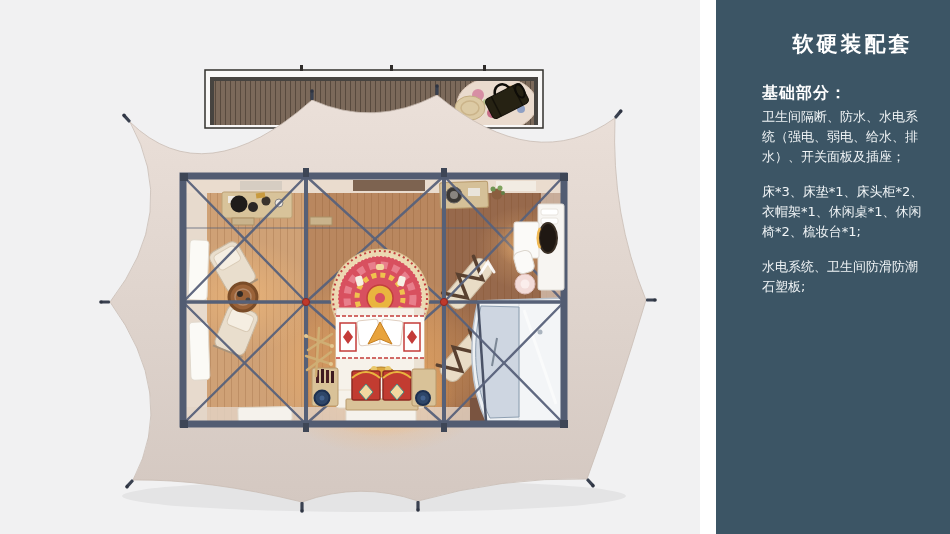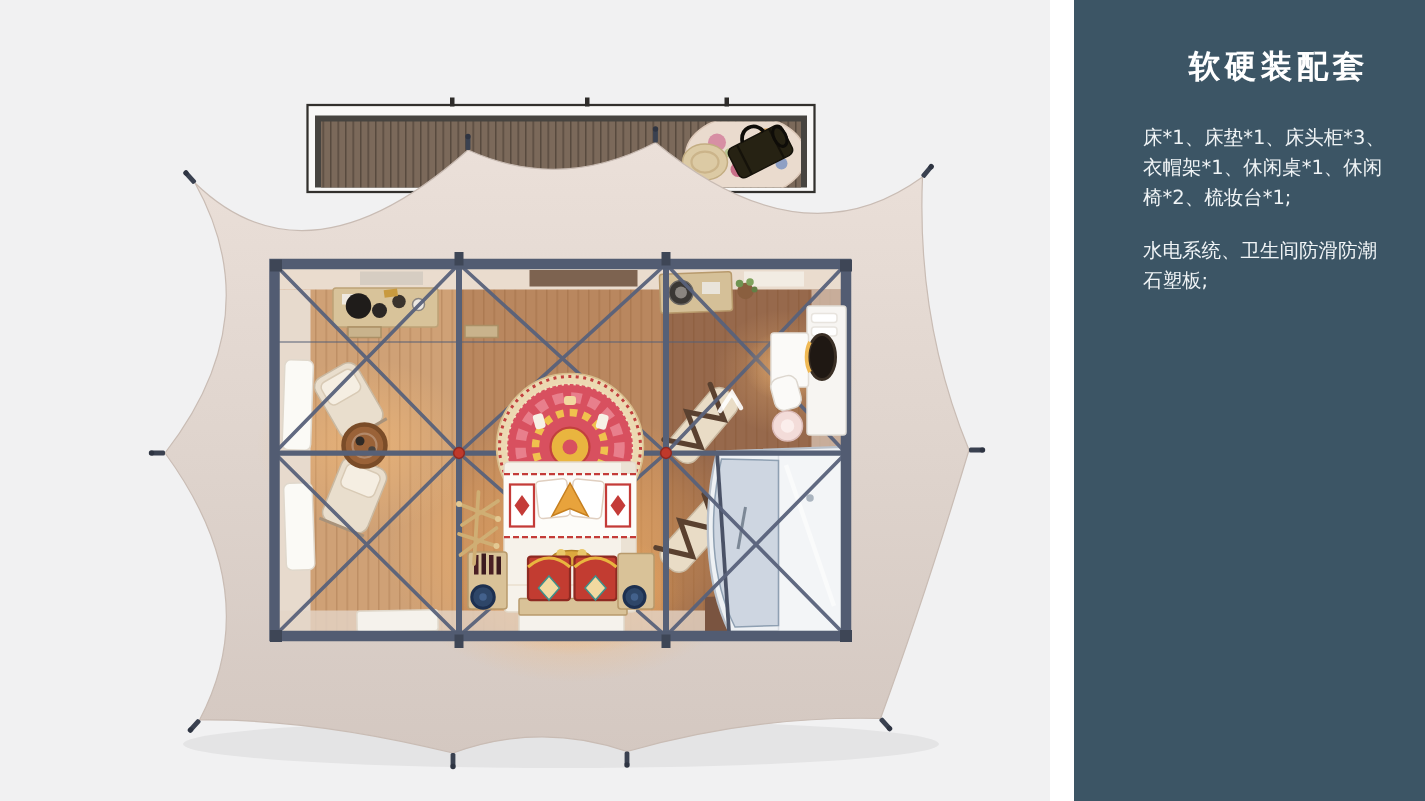--- a/index.html
+++ b/index.html
@@ -326,20 +326,24 @@
     </g>
   </svg>
   </div>
 
   <div class="gap-strip"></div>
 
   <aside class="panel">
     <h1 class="panel-title">软硬装配套</h1>
     <div class="secs">
       <section class="sec">
-        <p class="sec-b">床*1、床垫*1、床头柜*3、衣帽架*1、休闲桌*1、休闲椅*2、梳妆台*1;</p>
+        <h2 class="sec-h">基础部分：</h2>
+        <p class="sec-b">卫生间隔断、防水、水电系统（强电、弱电、给水、排水）、开关面板及插座；</p>
+      </section>
+      <section class="sec">
+        <p class="sec-b">床*3、床垫*1、床头柜*2、衣帽架*1、休闲桌*1、休闲椅*2、梳妆台*1;</p>
       </section>
       <section class="sec">
         <p class="sec-b">水电系统、卫生间防滑防潮石塑板;</p>
       </section>
     </div>
   </aside>
 </div>
 
 </body></html>

